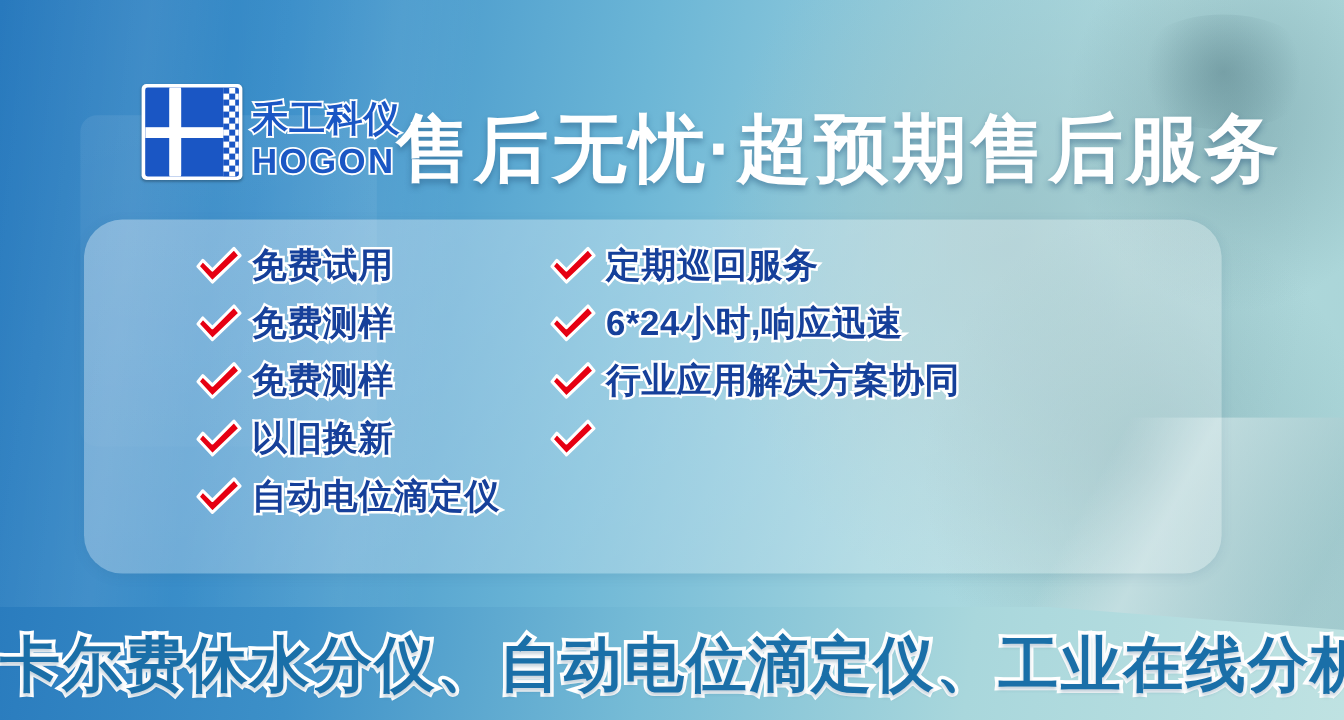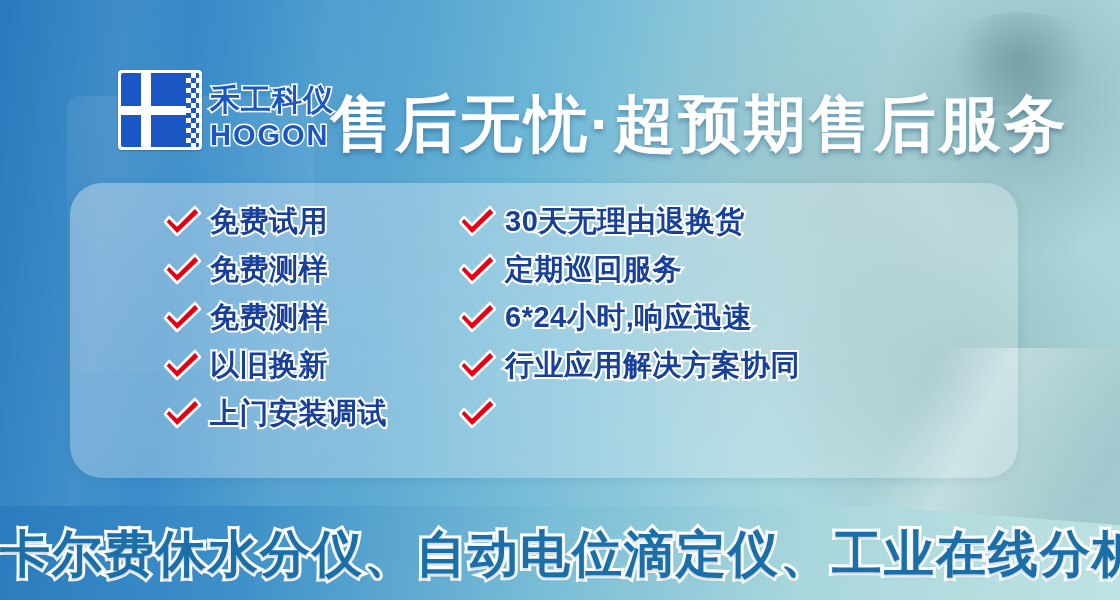--- a/index.html
+++ b/index.html
@@ -190,33 +190,25 @@
               </svg>
             </span>
           <span class="row-label">以旧换新</span>
         </div>
         <div class="row">
           <span class="tick">
               <svg viewBox="0 0 44 34">
                 <path d="M5 17 L9 12 L17 20 L35 2 L40 8 L17 30 Z" fill="#e60012" stroke="#ffffff" stroke-width="2.6" stroke-linejoin="round"></path>
               </svg>
             </span>
-          <span class="row-label">上门安装调试</span>
+          <span class="row-label">自动电位滴定仪</span>
         </div>
       </div>
 
       <div class="col col-right">
-        <div class="row">
-          <span class="tick">
-              <svg viewBox="0 0 44 34">
-                <path d="M5 17 L9 12 L17 20 L35 2 L40 8 L17 30 Z" fill="#e60012" stroke="#ffffff" stroke-width="2.6" stroke-linejoin="round"></path>
-              </svg>
-            </span>
-          <span class="row-label">30天无理由退换货</span>
-        </div>
         <div class="row">
           <span class="tick">
               <svg viewBox="0 0 44 34">
                 <path d="M5 17 L9 12 L17 20 L35 2 L40 8 L17 30 Z" fill="#e60012" stroke="#ffffff" stroke-width="2.6" stroke-linejoin="round"></path>
               </svg>
             </span>
           <span class="row-label">定期巡回服务</span>
         </div>
         <div class="row">
           <span class="tick">

